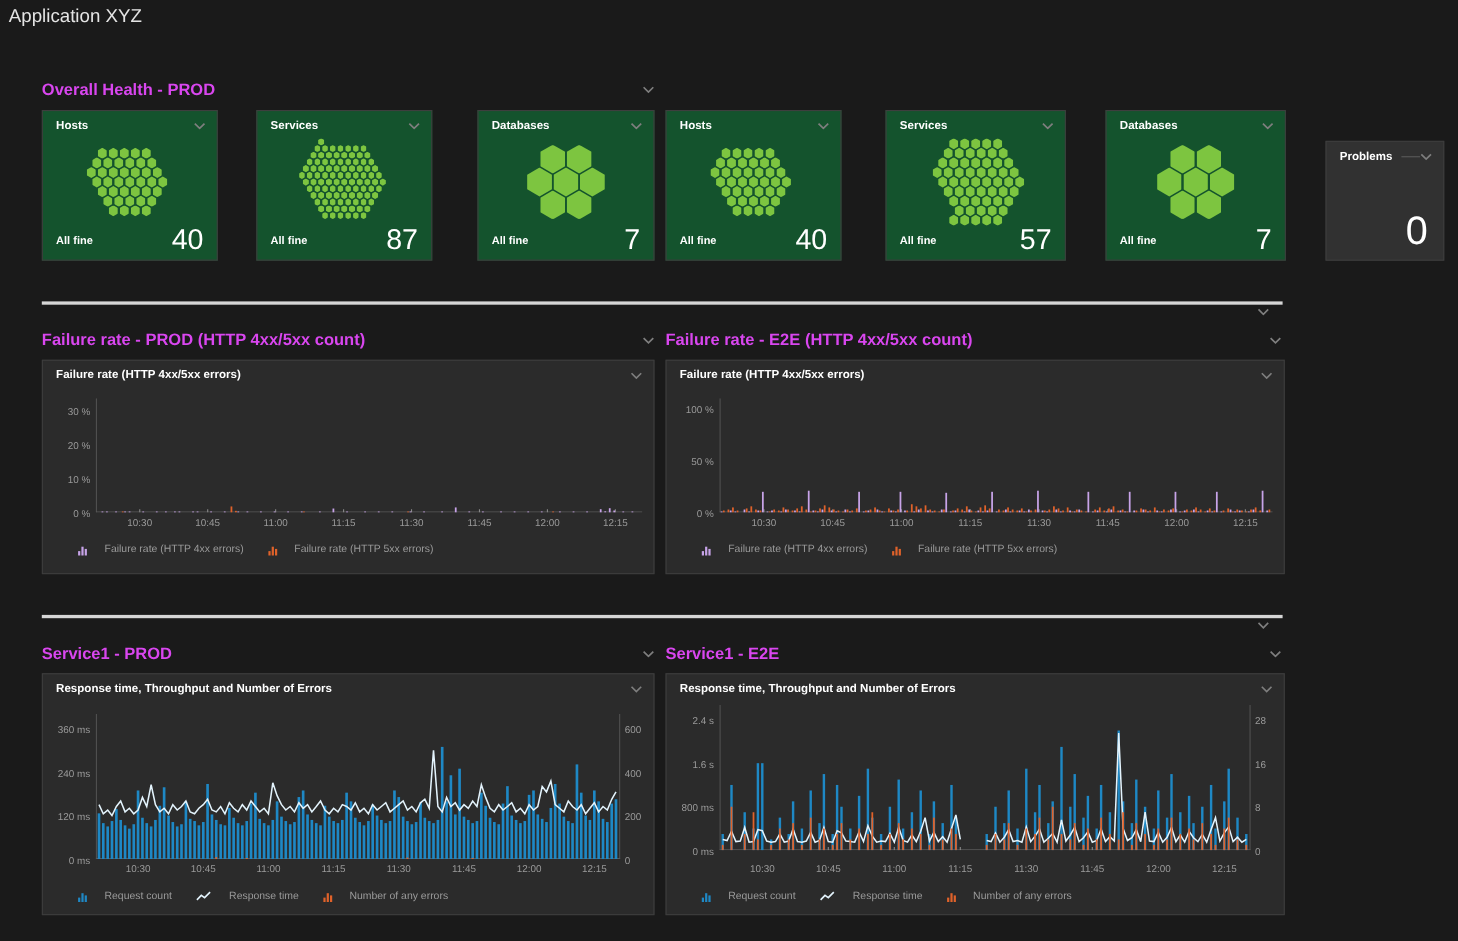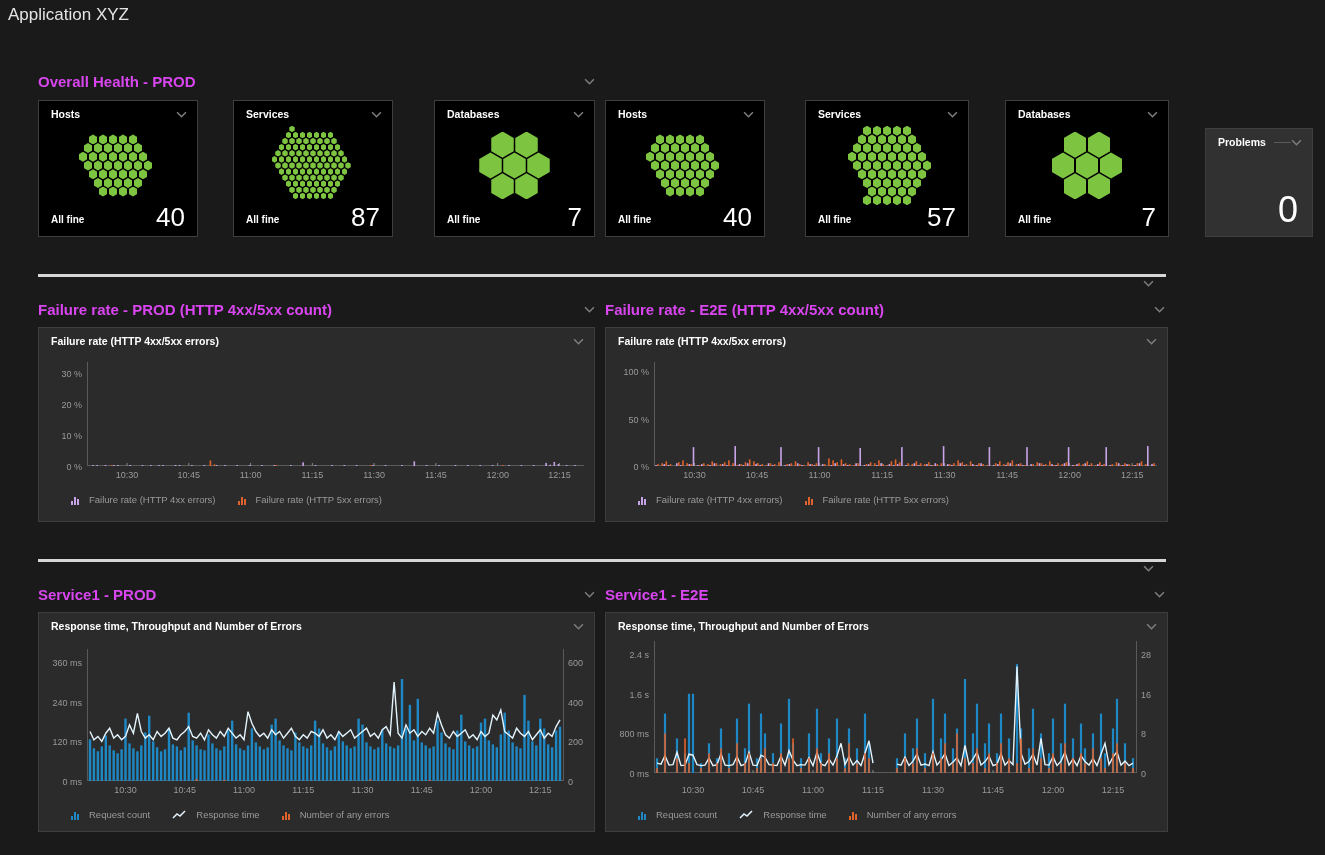--- a/index.html
+++ b/index.html
@@ -4,21 +4,21 @@
 <style>
   html,body{margin:0;padding:0;background:#1a1a1a;width:1325px;height:855px;overflow:hidden;
     font-family:"Liberation Sans",sans-serif;-webkit-font-smoothing:antialiased;}
   .page{position:relative;width:1325px;height:855px;background:#1a1a1a;}
   .page-title{position:absolute;left:8px;top:5px;font-size:17px;color:#e4e4e4;}
   .sec-head{position:absolute;height:20px;display:flex;align-items:center;justify-content:space-between;}
   .sec-head .t{font-size:15px;font-weight:bold;color:#d946ef;}
   .chev{width:11px;height:7px;flex:0 0 auto;}
   .chev path{stroke:#7e7e7e;stroke-width:1.4;fill:none;}
   .tile{position:absolute;box-sizing:border-box;border:1px solid #3e3e3e;}
-  .hex-tile{background:#000000;}
+  .hex-tile{background:#14532d;}
   .tile-head{position:absolute;left:0;top:0;right:0;height:26px;display:flex;align-items:center;
     justify-content:space-between;padding:0 10px 0 12px;box-sizing:border-box;}
   .tile-label{font-size:10.5px;font-weight:bold;color:#fff;white-space:nowrap;}
   .hexwrap{position:absolute;left:12px;right:12px;top:24px;bottom:30px;}
   .hex{position:absolute;clip-path:polygon(50% 0,100% 25%,100% 75%,50% 100%,0 75%,0 25%);}
   .tile-foot{position:absolute;left:12px;right:12px;bottom:6px;display:flex;align-items:flex-end;
     justify-content:space-between;}
   .allfine{font-size:10px;font-weight:bold;color:#fff;padding-bottom:5px;}
   .count{font-size:26px;font-weight:300;color:#fff;line-height:1;}
   .problems-tile{background:#313131;}
@@ -32,21 +32,21 @@
   .ycol-left{width:48px;}
   .ycol-right{width:30px;}
   .ycol-right.slim{width:10px;}
   .ylab{position:absolute;font-size:9px;color:#9a9a9a;white-space:nowrap;}
   .ycol-left .ylab{right:5px;}
   .ycol-right .ylab{left:4px;}
   .plot{flex:1;position:relative;}
   .xrow{position:absolute;left:0;right:0;height:14px;}
   .xlab{position:absolute;width:40px;text-align:center;font-size:9px;color:#9a9a9a;}
   .legend{position:absolute;left:32px;right:10px;display:flex;gap:22px;align-items:center;}
-  .leg-item{display:flex;align-items:center;gap:10px;font-size:9.5px;color:#9a9a9a;white-space:nowrap;}
+  .leg-item{display:flex;align-items:center;gap:16px;font-size:9.5px;color:#9a9a9a;white-space:nowrap;}
   .leg-icon{display:flex;align-items:flex-end;gap:1px;height:10px;}
   .leg-icon i{display:block;width:2px;}
 </style>
 </head>
 <body>
 
 <div class="page">
   <div class="page-title">Application XYZ</div>
 
   <div class="sec-head" style="left:38px;top:71px;width:557px">

